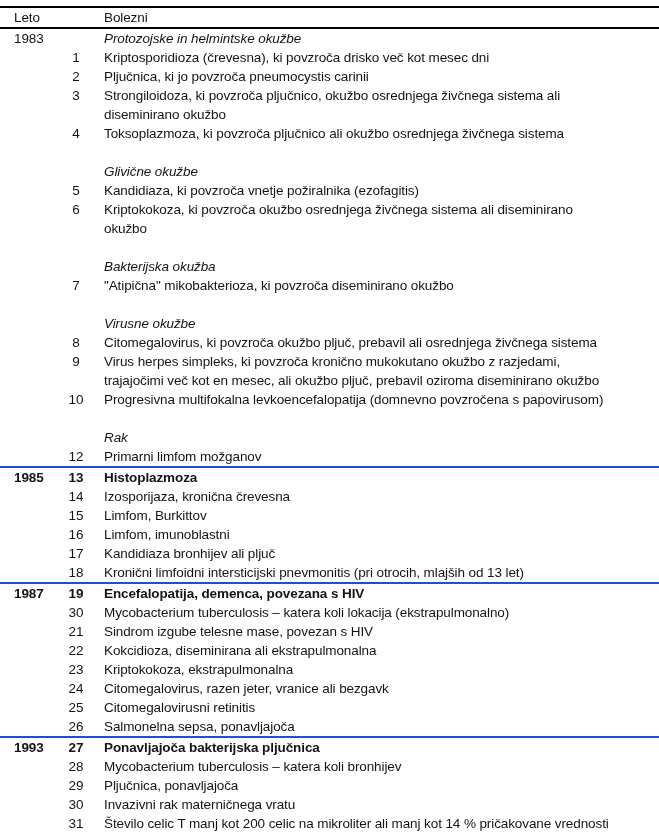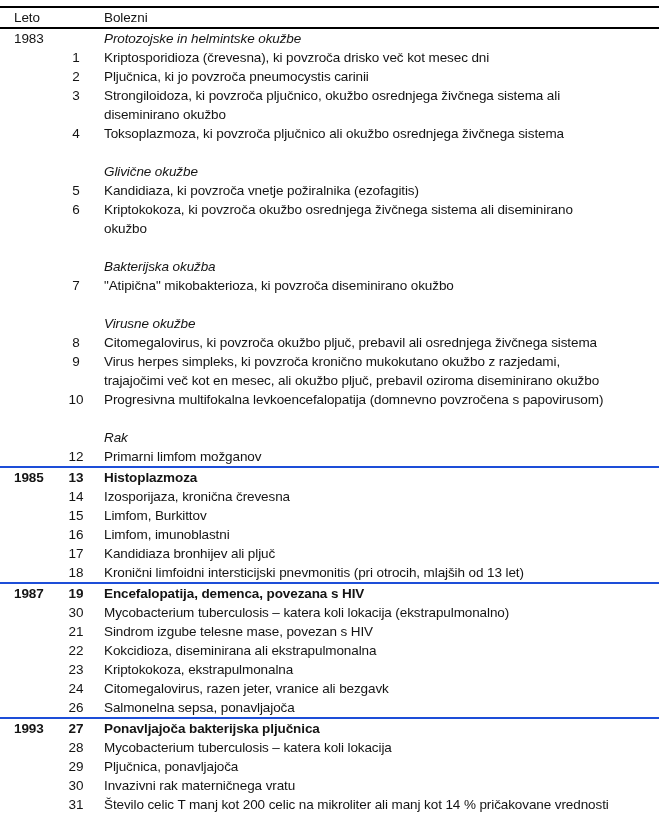--- a/index.html
+++ b/index.html
@@ -277,37 +277,44 @@
         </tr>
         <tr>
           <td class="year-cell"></td>
           <td class="num-cell">24</td>
           <td class="txt-cell">
             <div class="line">Citomegalovirus, razen jeter, vranice ali bezgavk</div>
           </td>
         </tr>
         <tr>
           <td class="year-cell"></td>
+          <td class="num-cell">25</td>
+          <td class="txt-cell">
+            <div class="line">Citomegalovirusni retinitis</div>
+          </td>
+        </tr>
+        <tr>
+          <td class="year-cell"></td>
           <td class="num-cell">26</td>
           <td class="txt-cell">
             <div class="line">Salmonelna sepsa, ponavljajoča</div>
           </td>
         </tr>
         <tr class="section-start">
           <td class="year-cell">1993</td>
           <td class="num-cell">27</td>
           <td class="txt-cell">
             <div class="line">Ponavljajoča bakterijska pljučnica</div>
           </td>
         </tr>
         <tr>
           <td class="year-cell"></td>
           <td class="num-cell">28</td>
           <td class="txt-cell">
-            <div class="line">Mycobacterium tuberculosis – katera koli lokacija</div>
+            <div class="line">Mycobacterium tuberculosis – katera koli bronhijev</div>
           </td>
         </tr>
         <tr>
           <td class="year-cell"></td>
           <td class="num-cell">29</td>
           <td class="txt-cell">
             <div class="line">Pljučnica, ponavljajoča</div>
           </td>
         </tr>
         <tr>

